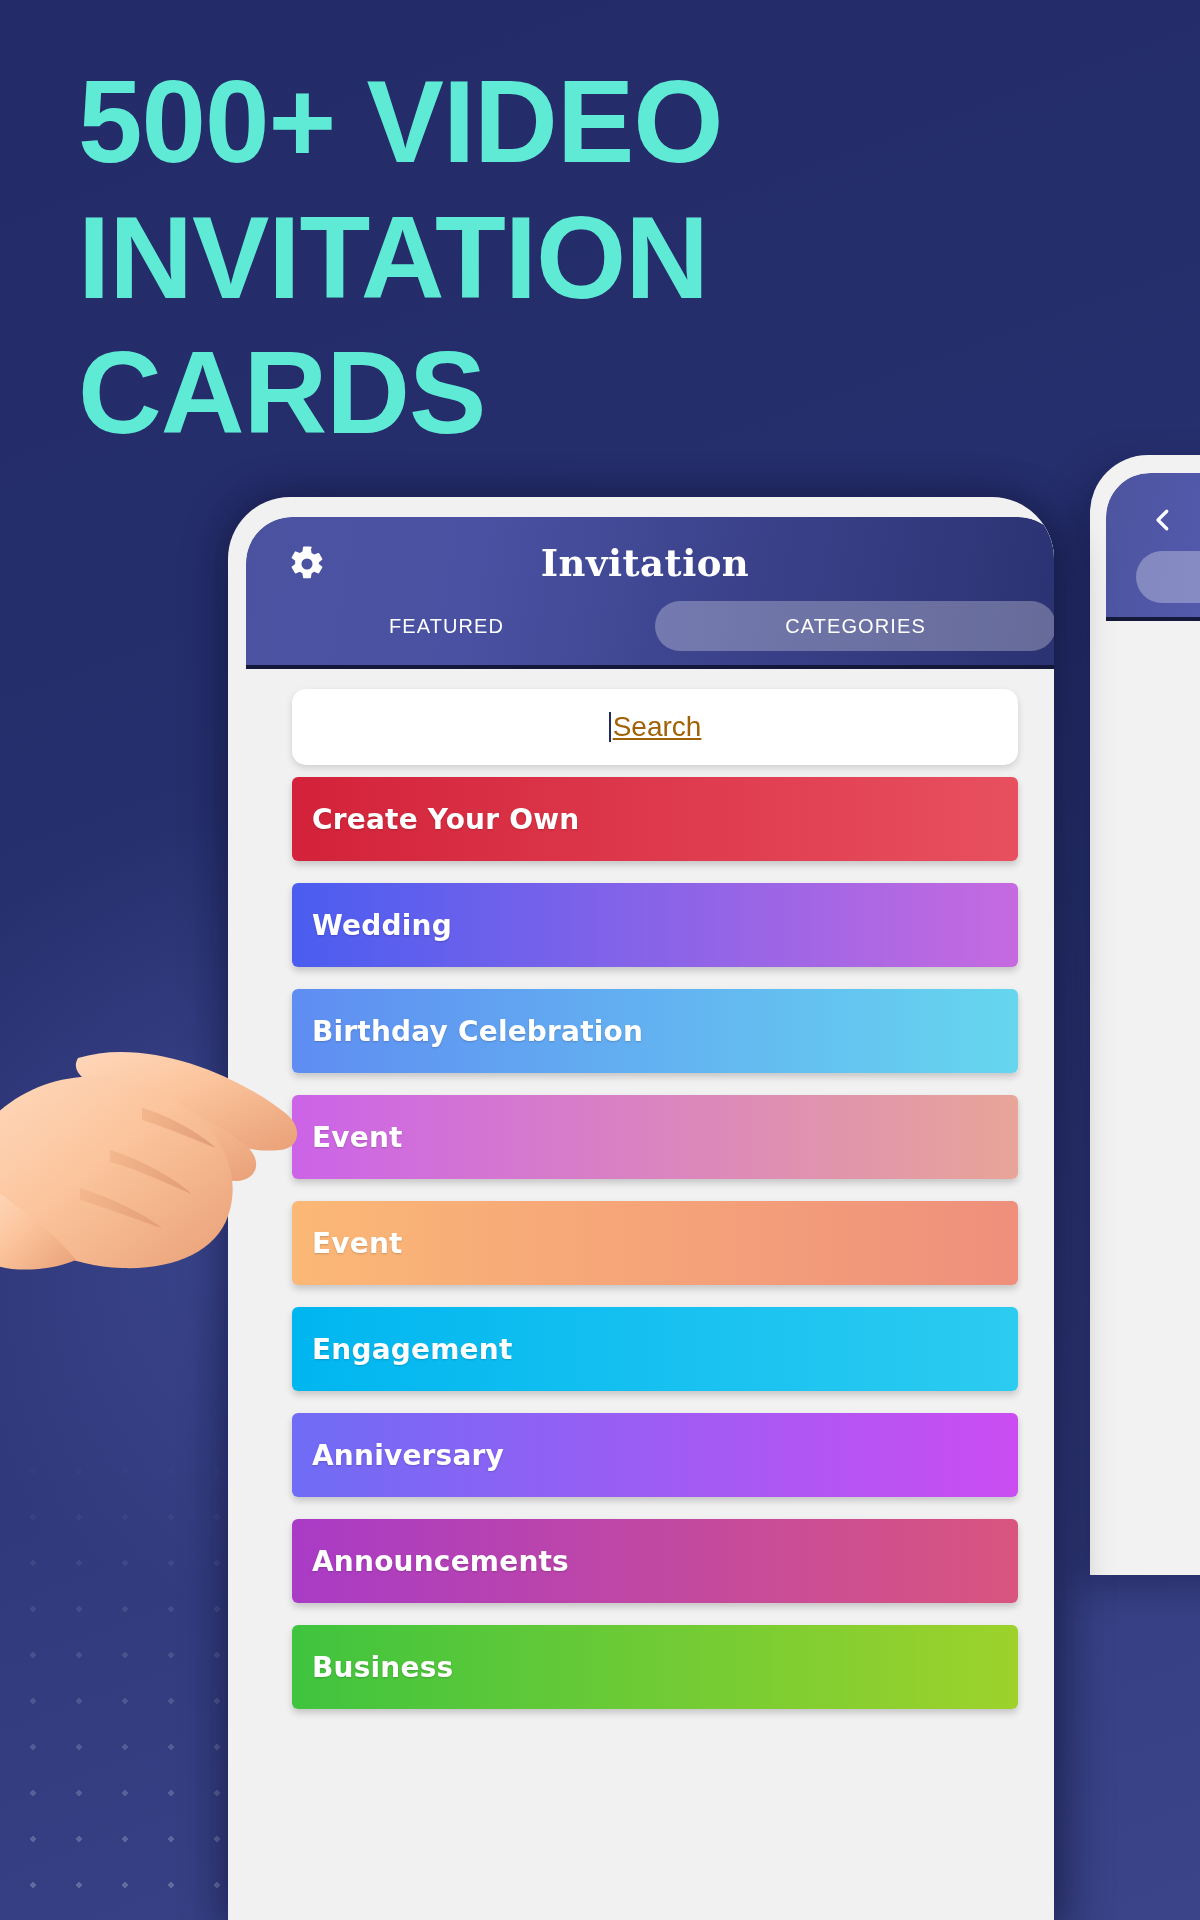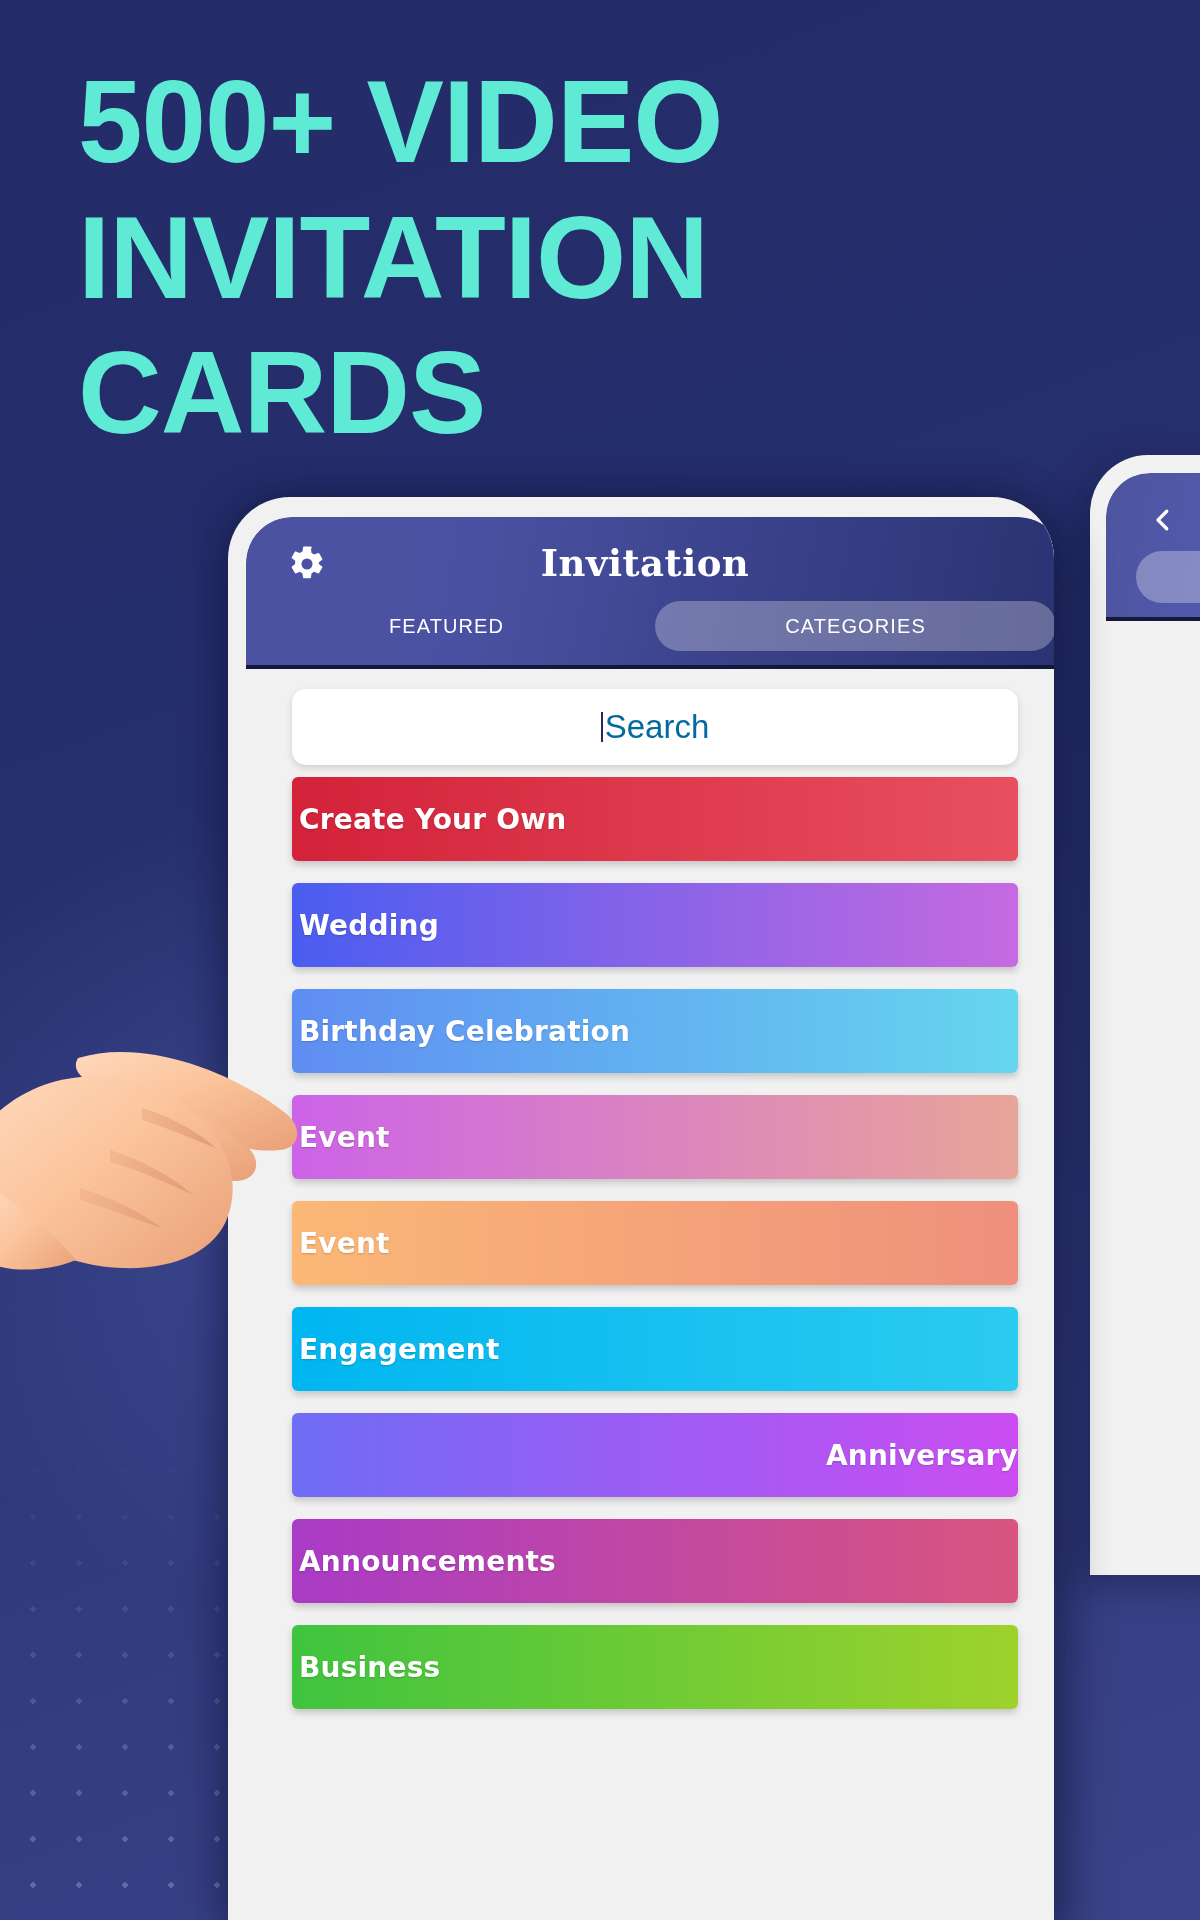--- a/index.html
+++ b/index.html
@@ -153,31 +153,32 @@
     border-radius:14px;
     box-shadow:0 3px 7px rgba(0,0,0,.14);
     display:flex; align-items:center; justify-content:center;
     position:relative;
   }
   #search-caret {
     width:2px; height:30px; background:#222a5e;
     margin-right:2px;
   }
   #search-placeholder {
-    color:#0369a1;
-    font-size:33px;
+    color:#a16207;
+    font-size:28px;
+    text-decoration:underline;
   }
 
   .cat-card {
     position:relative;
     margin:0 32px 22px 32px;
     height:84px;
     border-radius:6px;
     display:flex; align-items:center;
-    padding-left:7px;
+    padding-left:20px;
     box-shadow:0 4px 7px rgba(0,0,0,.18);
     cursor:pointer;
   }
   .cat-card .cat-label {
     color:#ffffff;
     font-family:"DejaVu Sans", sans-serif;
     font-weight:bold;
     font-size:28px;
     letter-spacing:.2px;
     text-shadow:0 1px 2px rgba(0,0,0,.18);
@@ -263,21 +264,21 @@
           </div>
           <div class="cat-card" style="background: linear-gradient(90deg, rgb(204, 99, 232) 0%, rgb(232, 165, 152) 100%);">
             <span class="cat-label">Event</span>
           </div>
           <div class="cat-card" style="background: linear-gradient(90deg, rgb(251, 184, 118) 0%, rgb(239, 143, 124) 100%);">
             <span class="cat-label">Event</span>
           </div>
           <div class="cat-card" style="background: linear-gradient(90deg, rgb(0, 182, 240) 0%, rgb(44, 203, 240) 100%);">
             <span class="cat-label">Engagement</span>
           </div>
-          <div class="cat-card" style="background: linear-gradient(90deg, rgb(111, 108, 245) 0%, rgb(203, 77, 242) 100%); justify-content: flex-end;">
+          <div class="cat-card" style="background: linear-gradient(90deg, rgb(111, 108, 245) 0%, rgb(203, 77, 242) 100%);">
             <span class="cat-label">Anniversary</span>
           </div>
           <div class="cat-card" style="background: linear-gradient(90deg, rgb(169, 59, 198) 0%, rgb(217, 85, 127) 100%);">
             <span class="cat-label">Announcements</span>
           </div>
           <div class="cat-card" style="background: linear-gradient(90deg, rgb(63, 196, 63) 0%, rgb(158, 210, 43) 100%);">
             <span class="cat-label">Business</span>
           </div>
         </div>
     </div>

